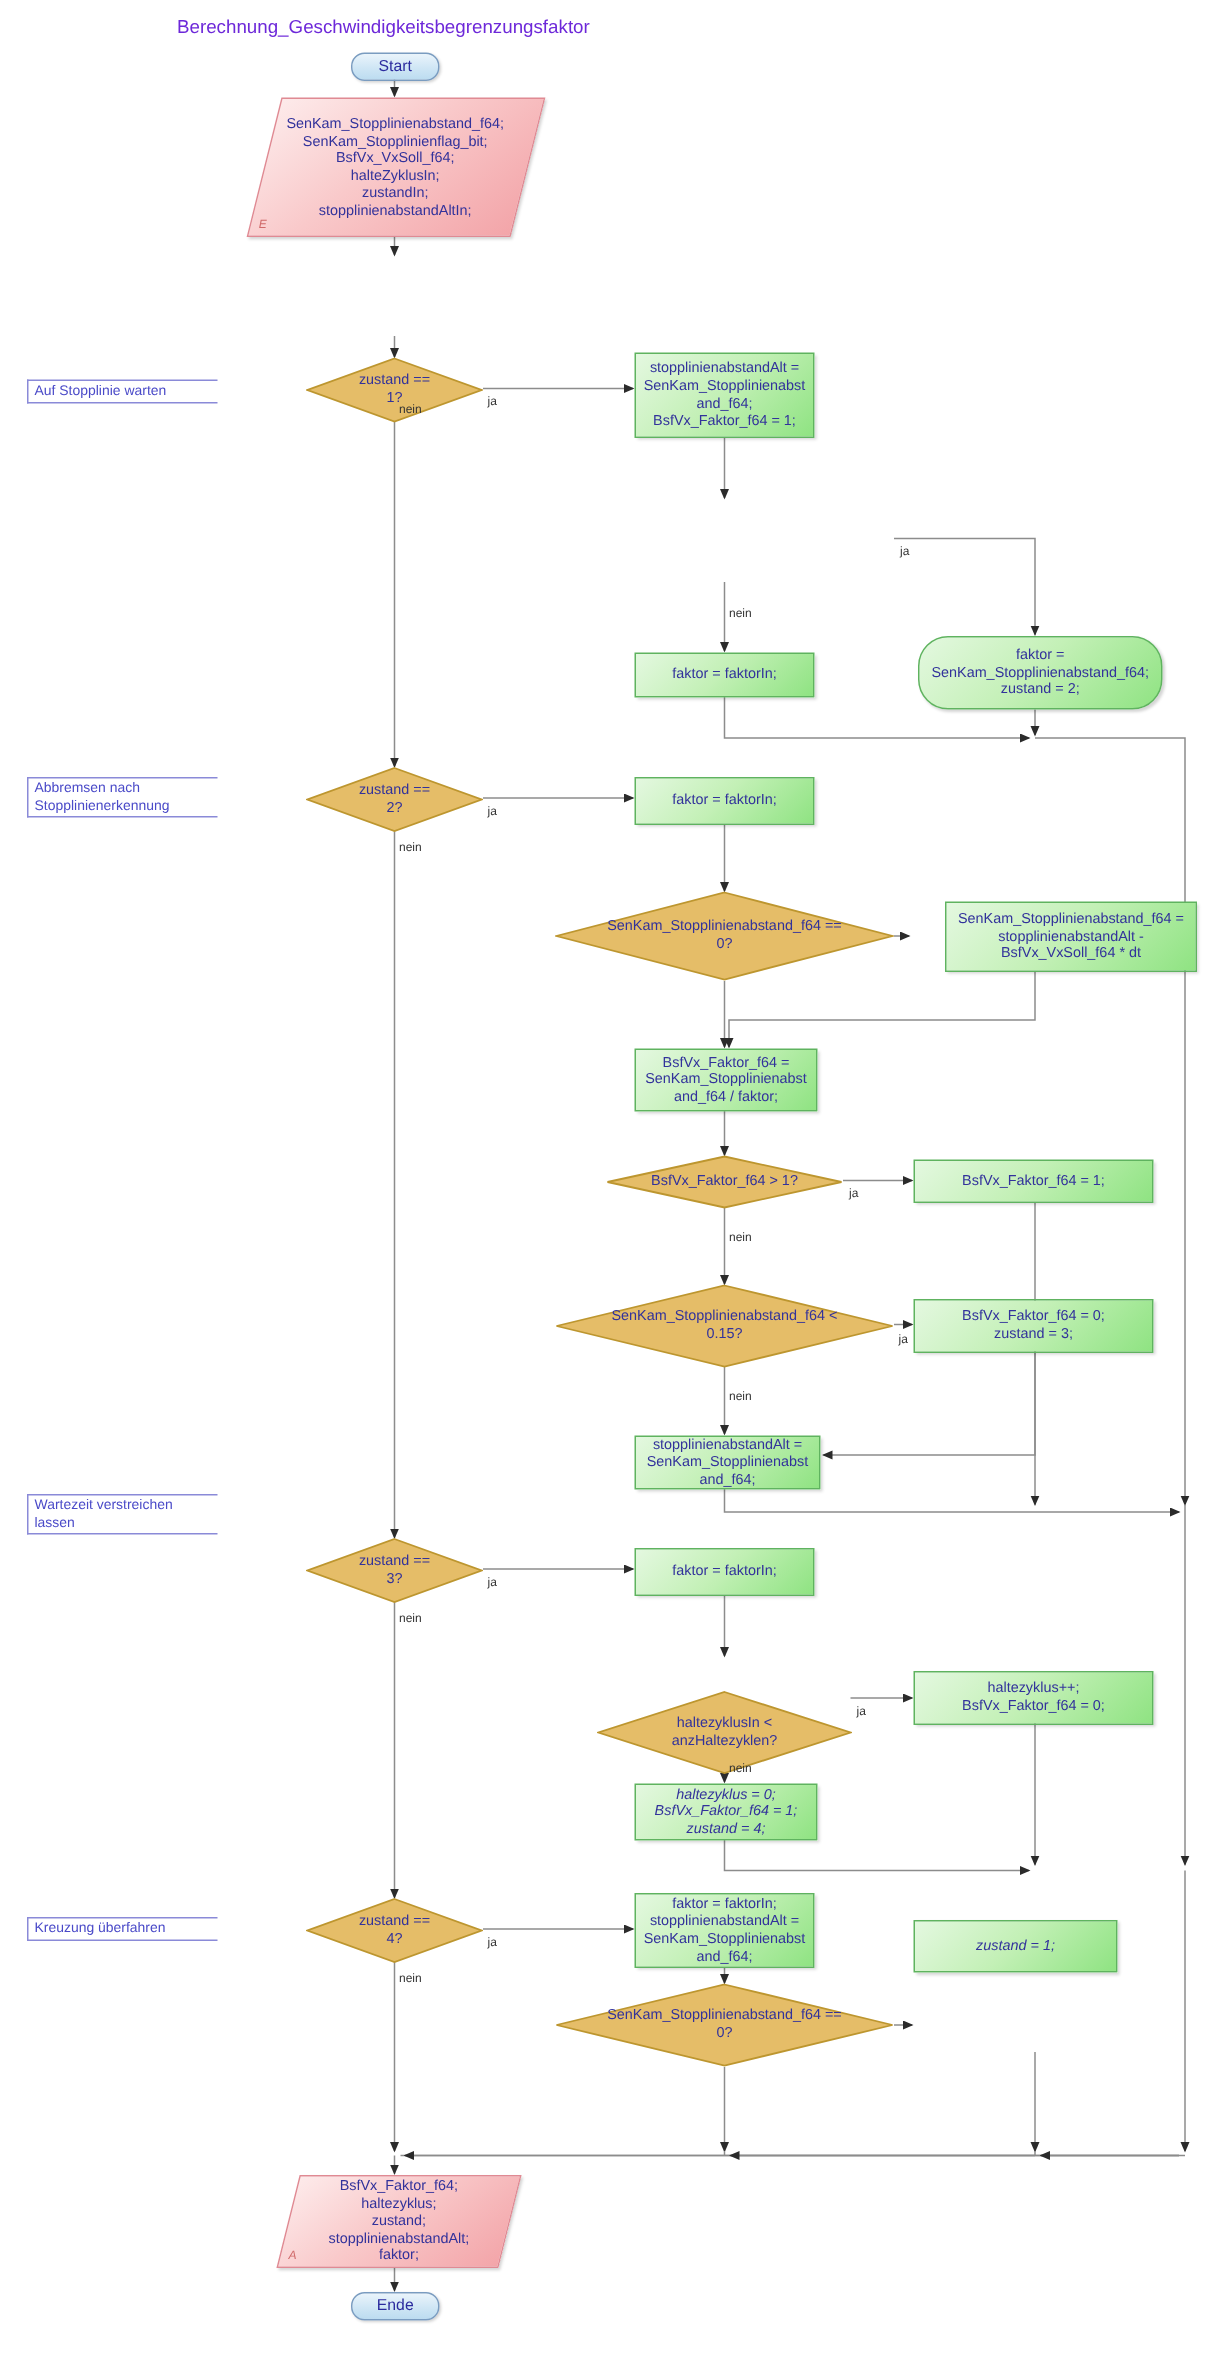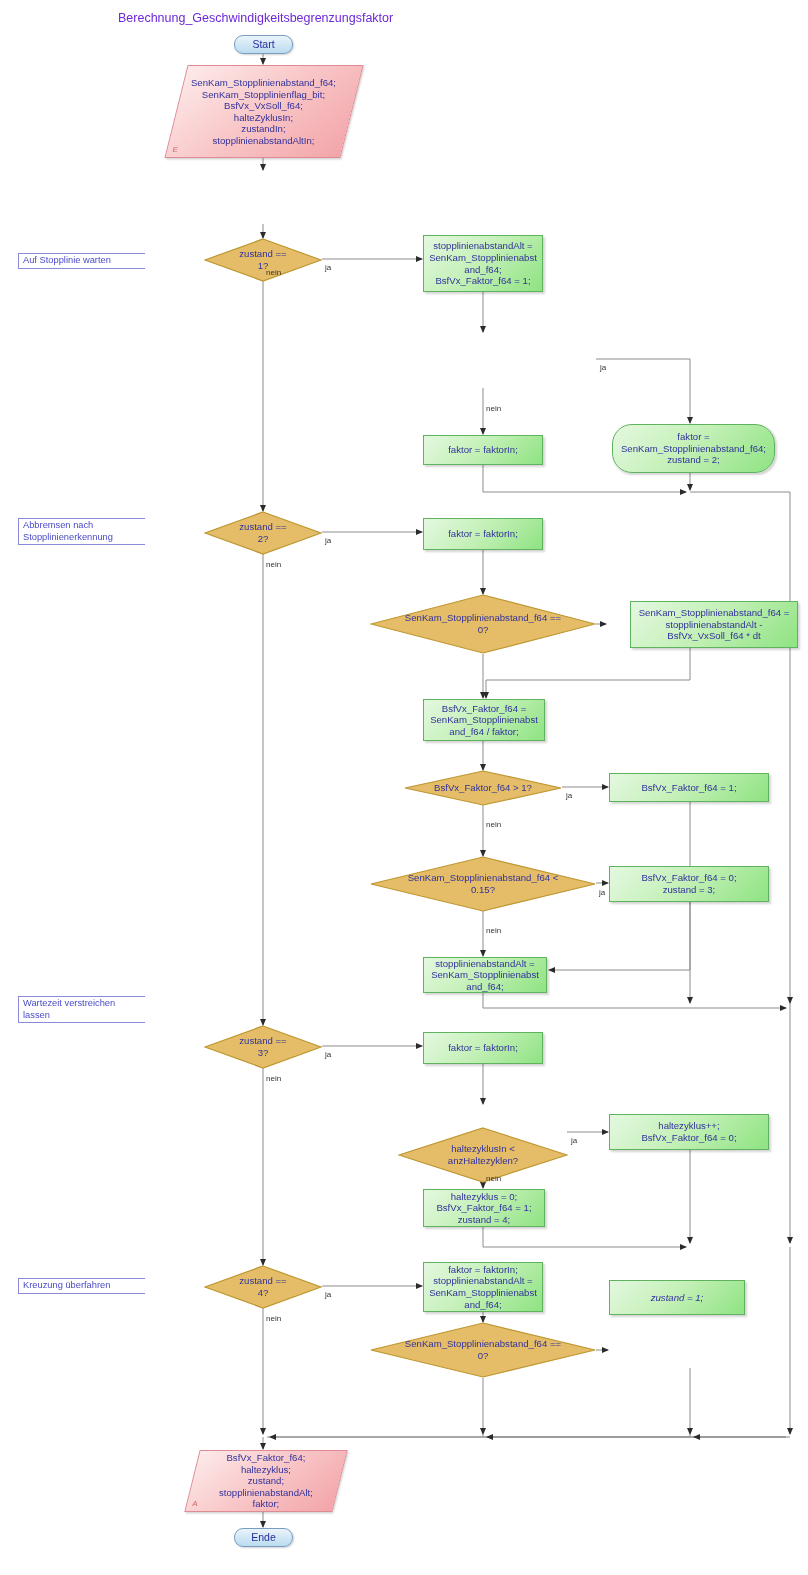--- a/index.html
+++ b/index.html
@@ -347,21 +347,21 @@
     </svg>
     <span class="dec-label">haltezyklusIn &lt;
 anzHaltezyklen?</span>
   </div>
   <div class="edge-label" style="left:571px; top:1136px;">ja</div>
   <div class="edge-label" style="left:486px; top:1174px;">nein</div>
 
   <div class="node process" style="left:609px; top:1114px; width:160px; height:36px;">haltezyklus++;
 BsfVx_Faktor_f64 = 0;</div>
 
-  <div class="node process" style="left:423px; top:1189px; width:122px; height:38px;">haltezyklus = 0;
+  <div class="node process" style="left:423px; top:1189px; width:122px; height:38px;font-style:italic;">haltezyklus = 0;
 BsfVx_Faktor_f64 = 1;
 zustand = 4;</div>
 
   <div class="node decision" style="left:204px; top:1265px; width:118px; height:44px;">
     <svg viewBox="0 0 118 44" preserveAspectRatio="none">
       <polygon points="59,1 117,22 59,43 1,22" fill="#e5bd68" stroke="#bd962f" stroke-width="1.2"></polygon>
     </svg>
     <span class="dec-label">zustand ==
 4?</span>
   </div>

